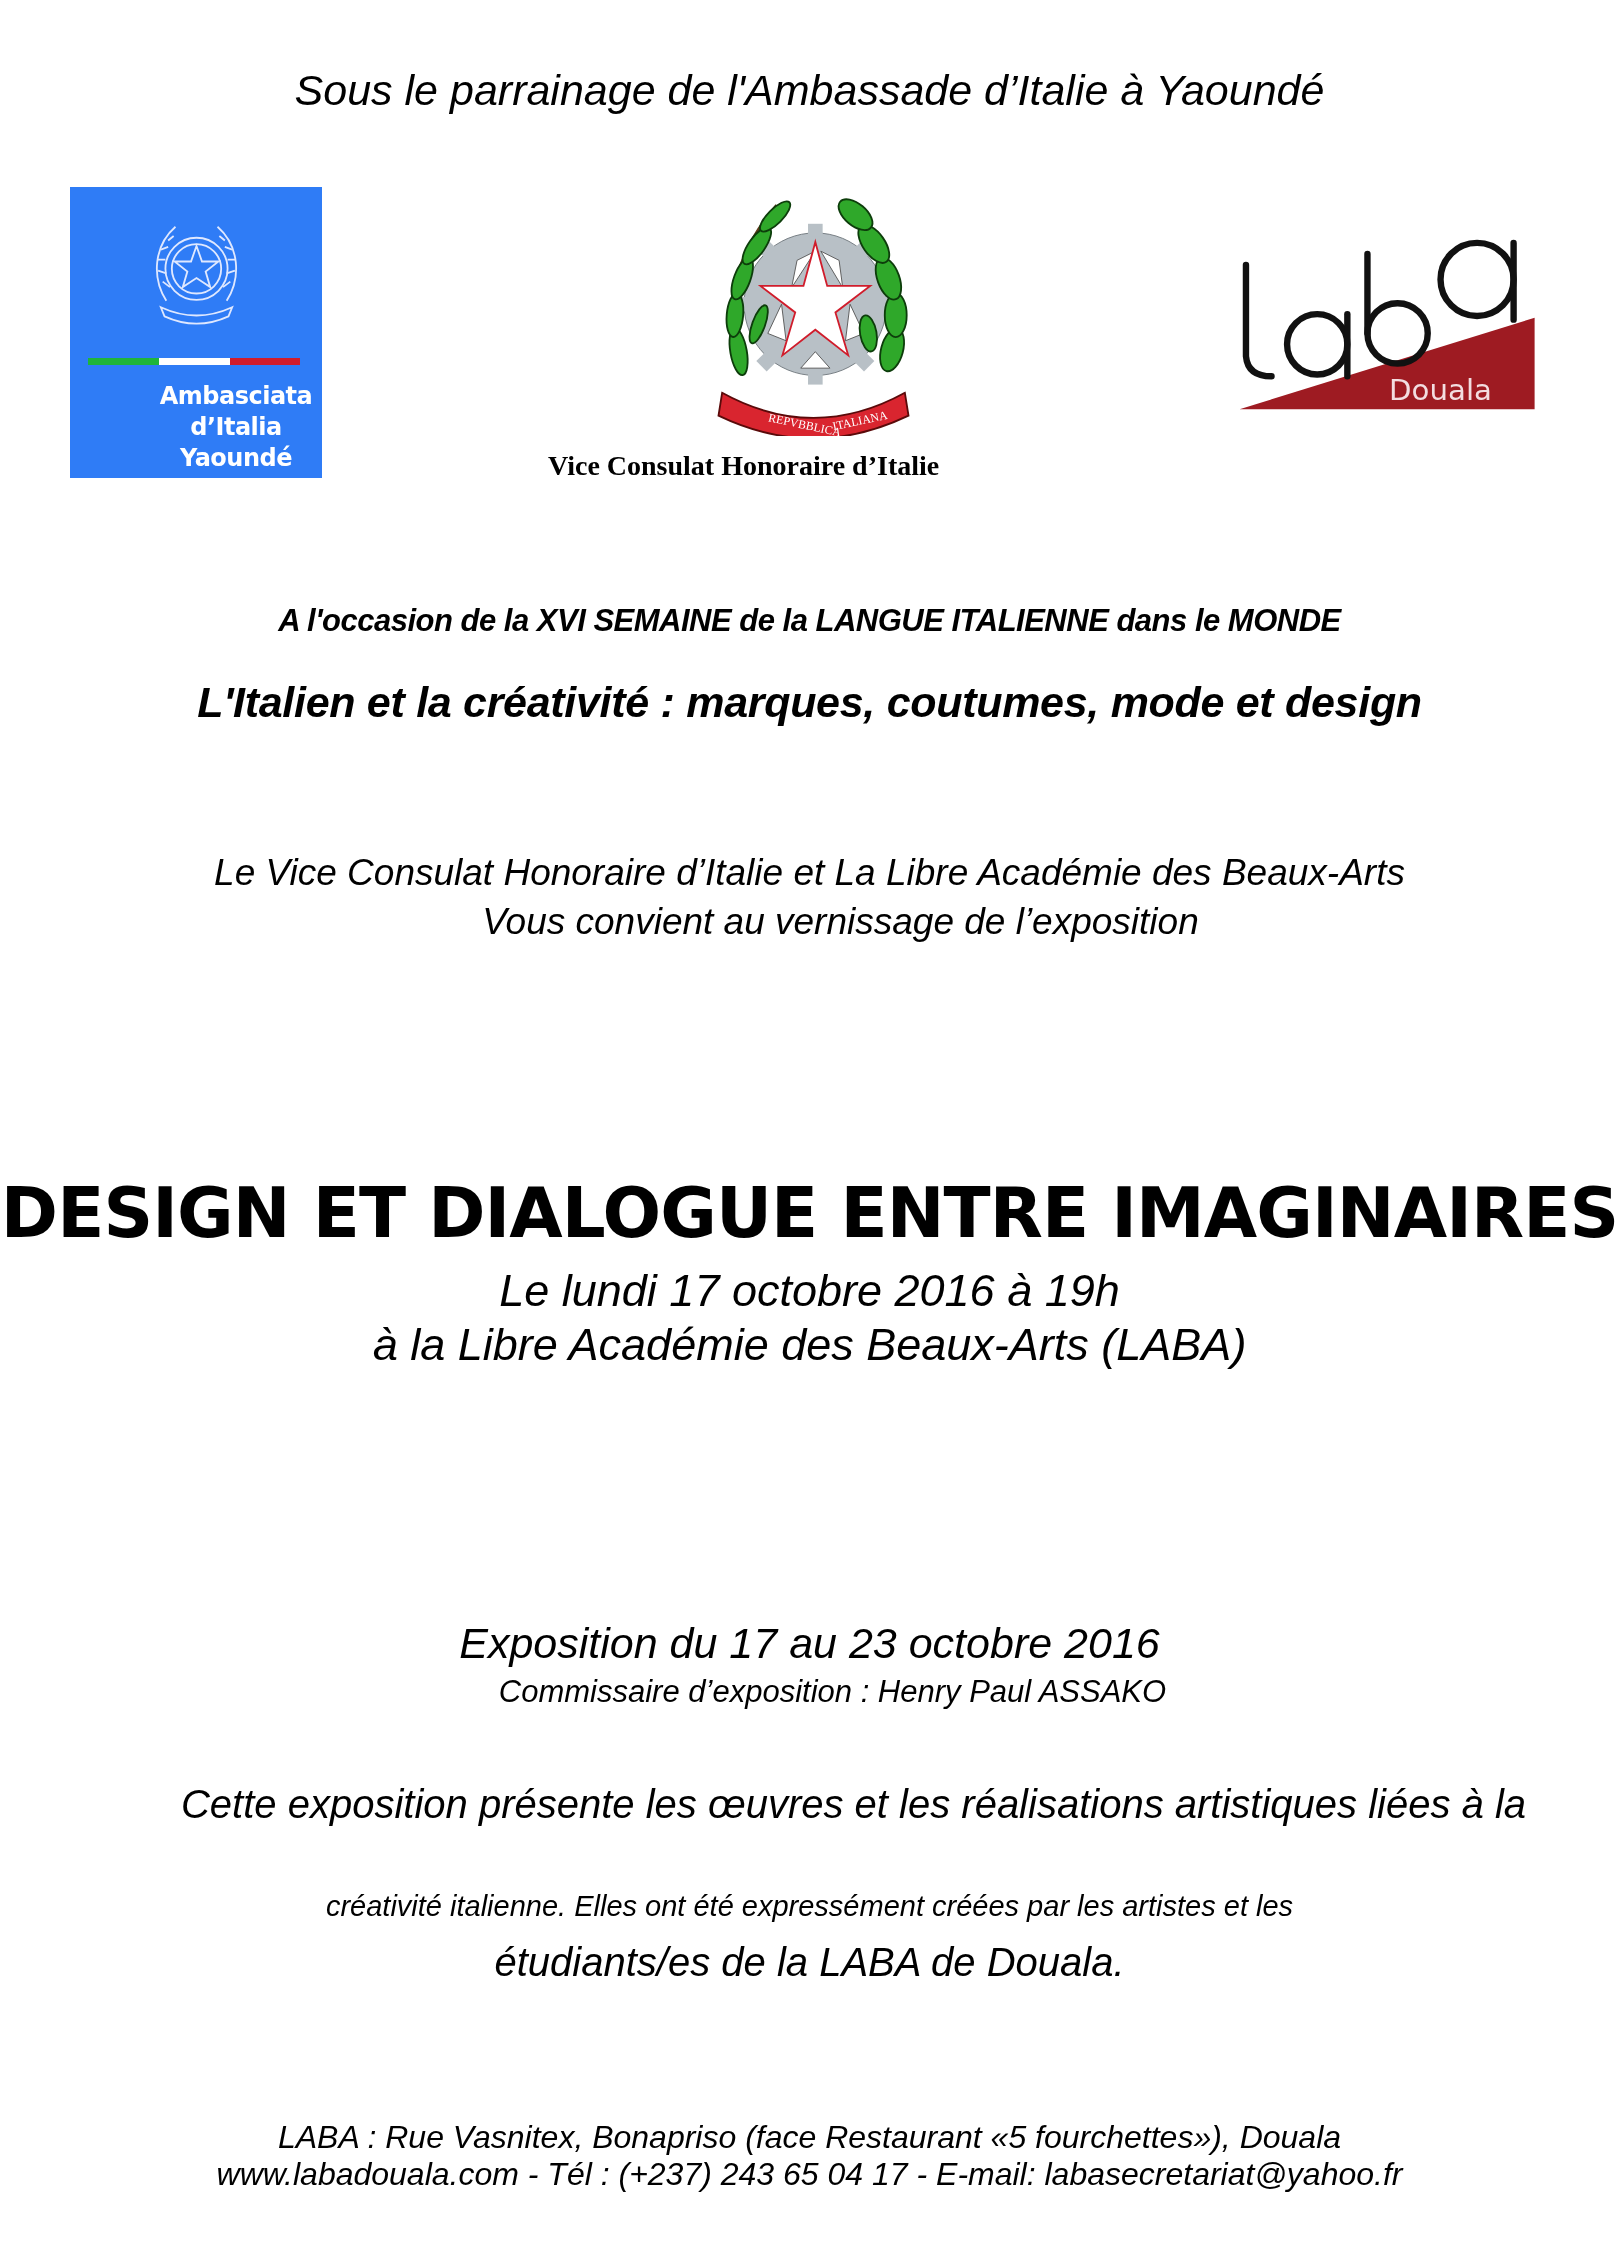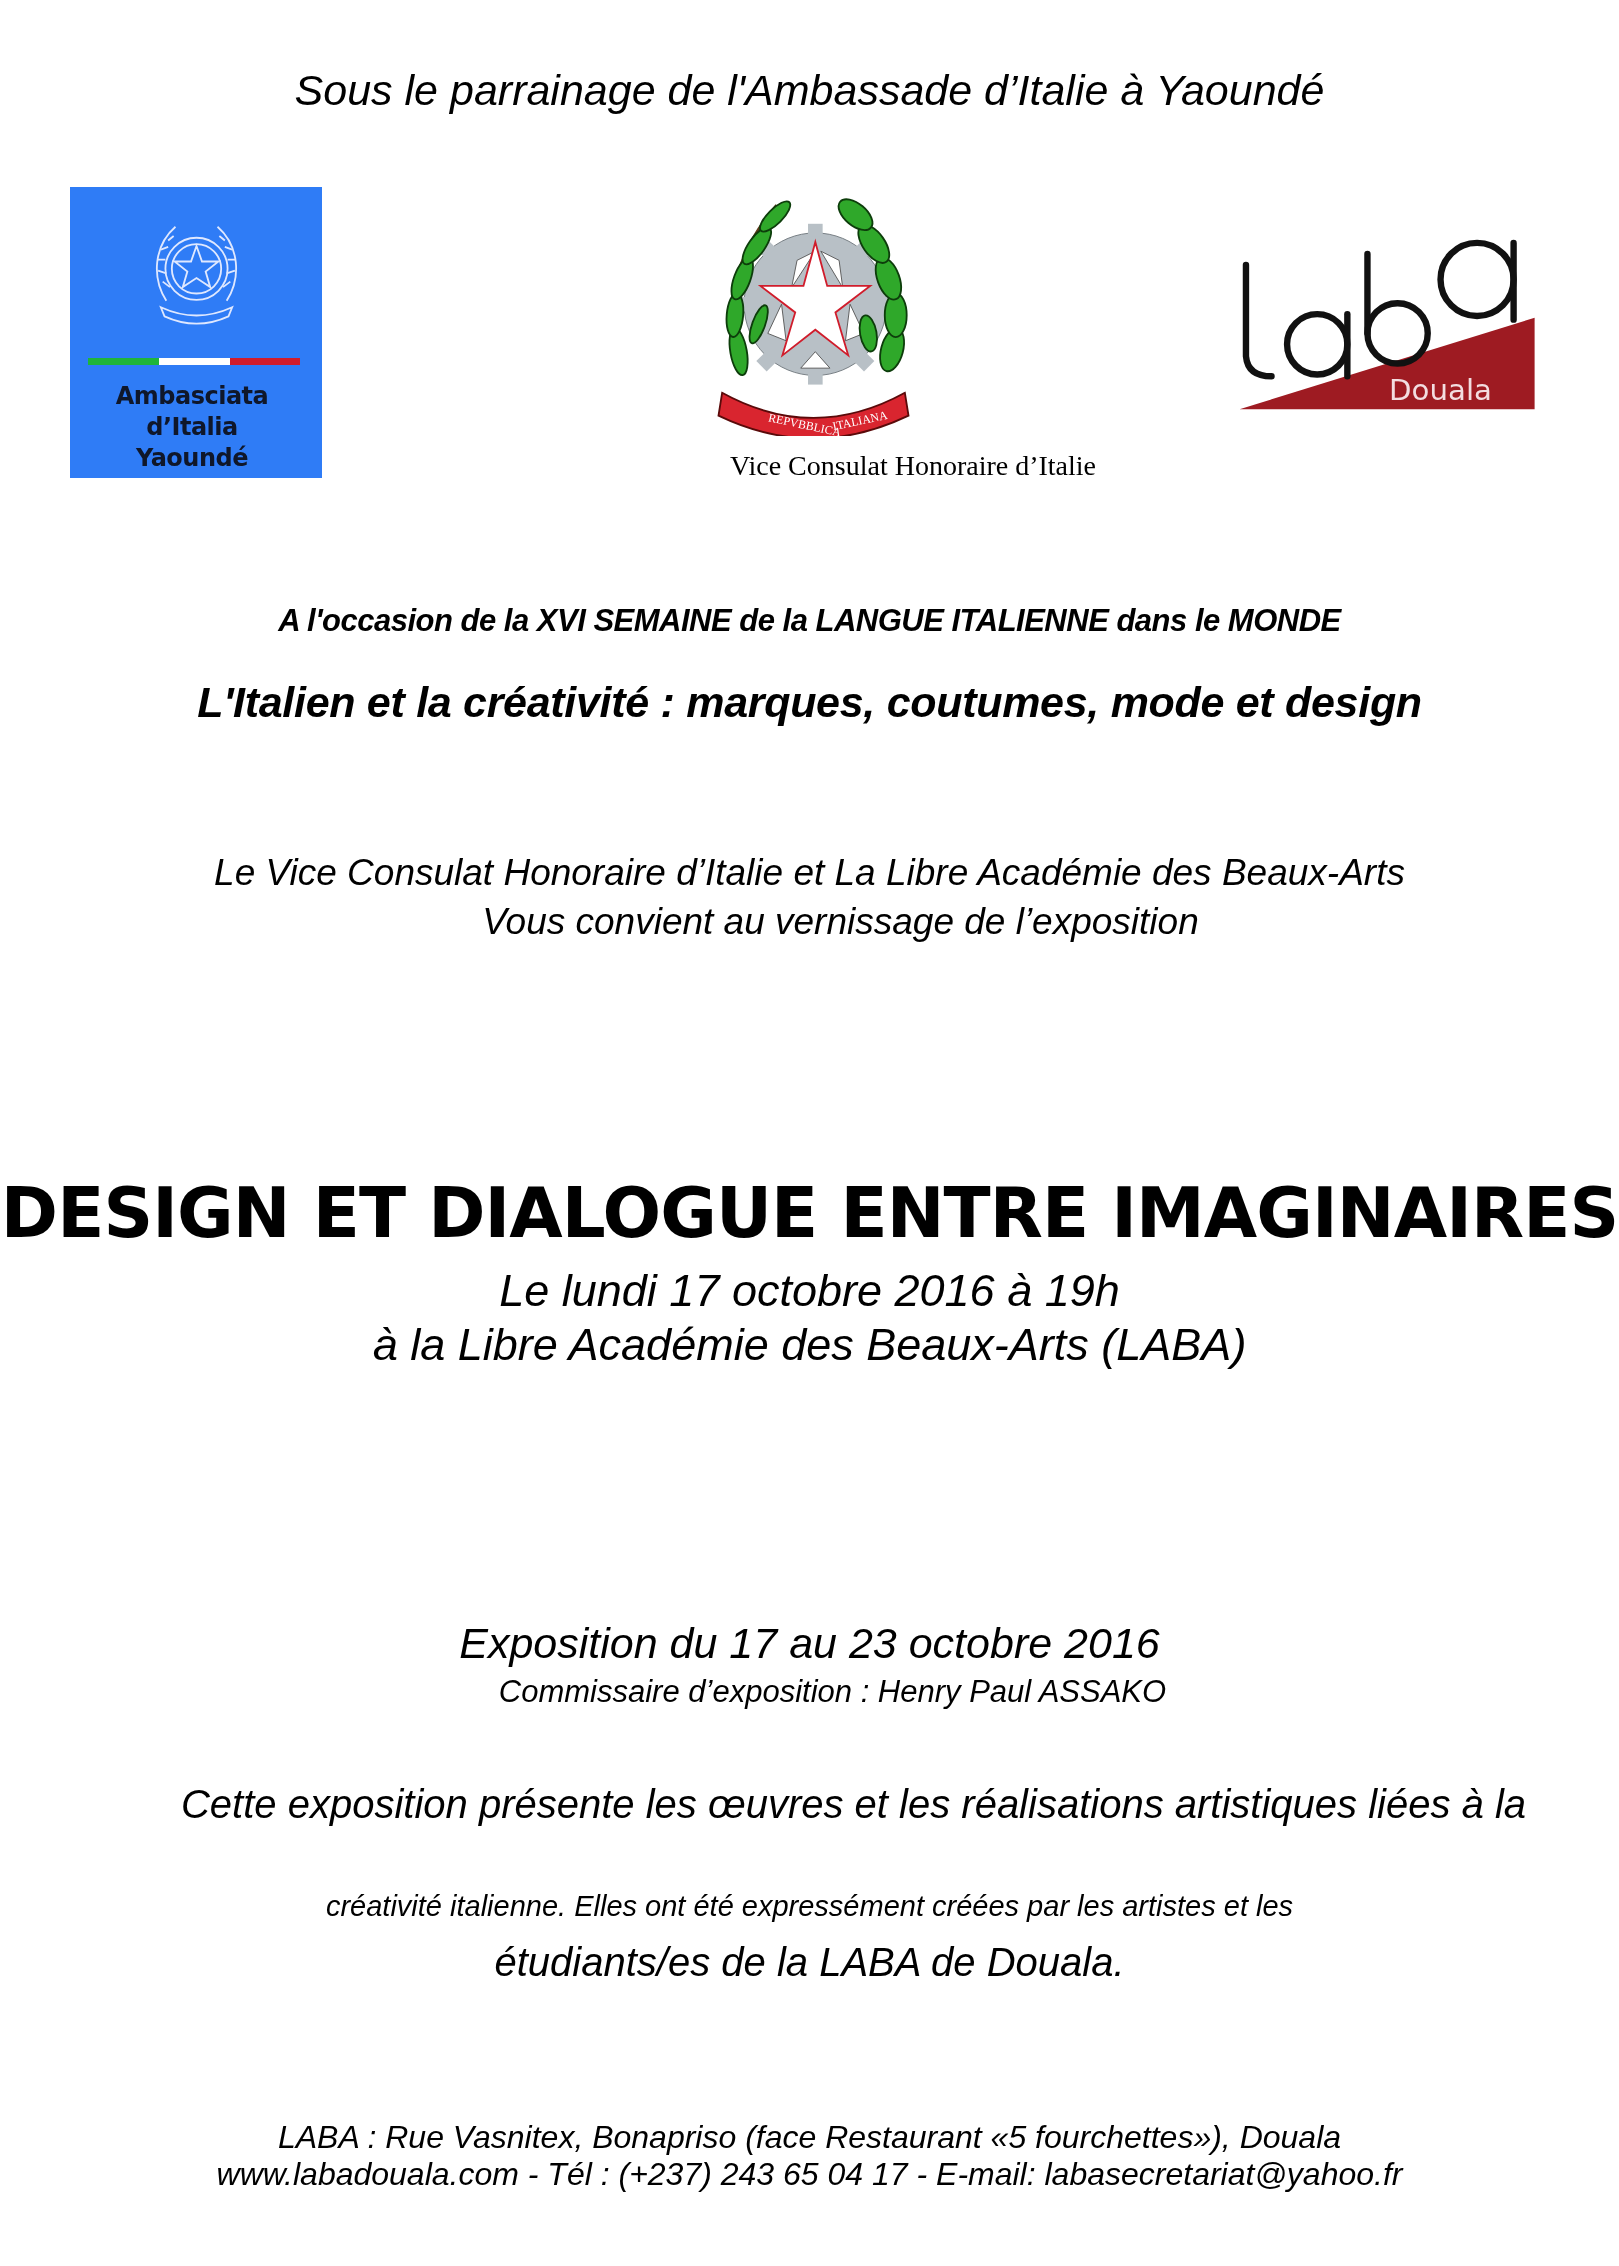--- a/index.html
+++ b/index.html
@@ -7,24 +7,24 @@
   .line { position: absolute; left: 0; width: 1619px; text-align: center; white-space: nowrap; }
   .sans { font-family: "Liberation Sans", sans-serif; font-style: italic; }
 
   #sponsor { top: 66px; font-size: 43px; letter-spacing: 0px; }
 
   
   #embassy-logo { position: absolute; left: 70px; top: 187px; width: 252px; height: 291px; background: #2f7cf6; }
   #embassy-logo .emblem { position: absolute; left: 78px; top: 27.4px; width: 97px; height: 117px; }
   #embassy-logo .flag { position: absolute; left: 18.3px; top: 171px; width: 212px; height: 7.3px; display: flex; }
   #embassy-logo .flag span { flex: 1; height: 7.3px; }
-  #embassy-logo .name { position: absolute; left: 0; width: 244px; text-align: center; color: #0f172a; font-weight: bold; font-size: 24px; line-height: 31px; top: 194px; font-family: "DejaVu Sans", sans-serif; letter-spacing: -0.5px; }
+  #embassy-logo .name { position: absolute; left: 0; width: 244px; text-align: center; color: #ffffff; font-weight: bold; font-size: 24px; line-height: 31px; top: 194px; font-family: "DejaVu Sans", sans-serif; letter-spacing: -0.5px; padding-left: 44px; }
 
   #consulate-emblem { position: absolute; left: 713px; top: 187px; width: 201px; height: 249px; }
-  #consulate-caption { position: absolute; left: 548px; width: 548px; top: 450px; text-align: right; font-family: "Liberation Serif", serif; font-weight: normal; font-size: 28px; }
+  #consulate-caption { position: absolute; left: 548px; width: 548px; top: 450px; text-align: left; font-family: "Liberation Serif", serif; font-weight: bold; font-size: 28px; }
 
   #laba-logo { position: absolute; left: 1235px; top: 219px; width: 306px; height: 194px; }
 
   
   #occasion { top: 603px; font-size: 31px; font-weight: bold; letter-spacing: -0.5px; }
   #theme { top: 678px; font-size: 43px; font-weight: bold; letter-spacing: -0.3px; }
 
   #invite1 { top: 852px; font-size: 37px; }
   #invite2 { top: 901px; font-size: 37px; padding-left: 31px; }
 

